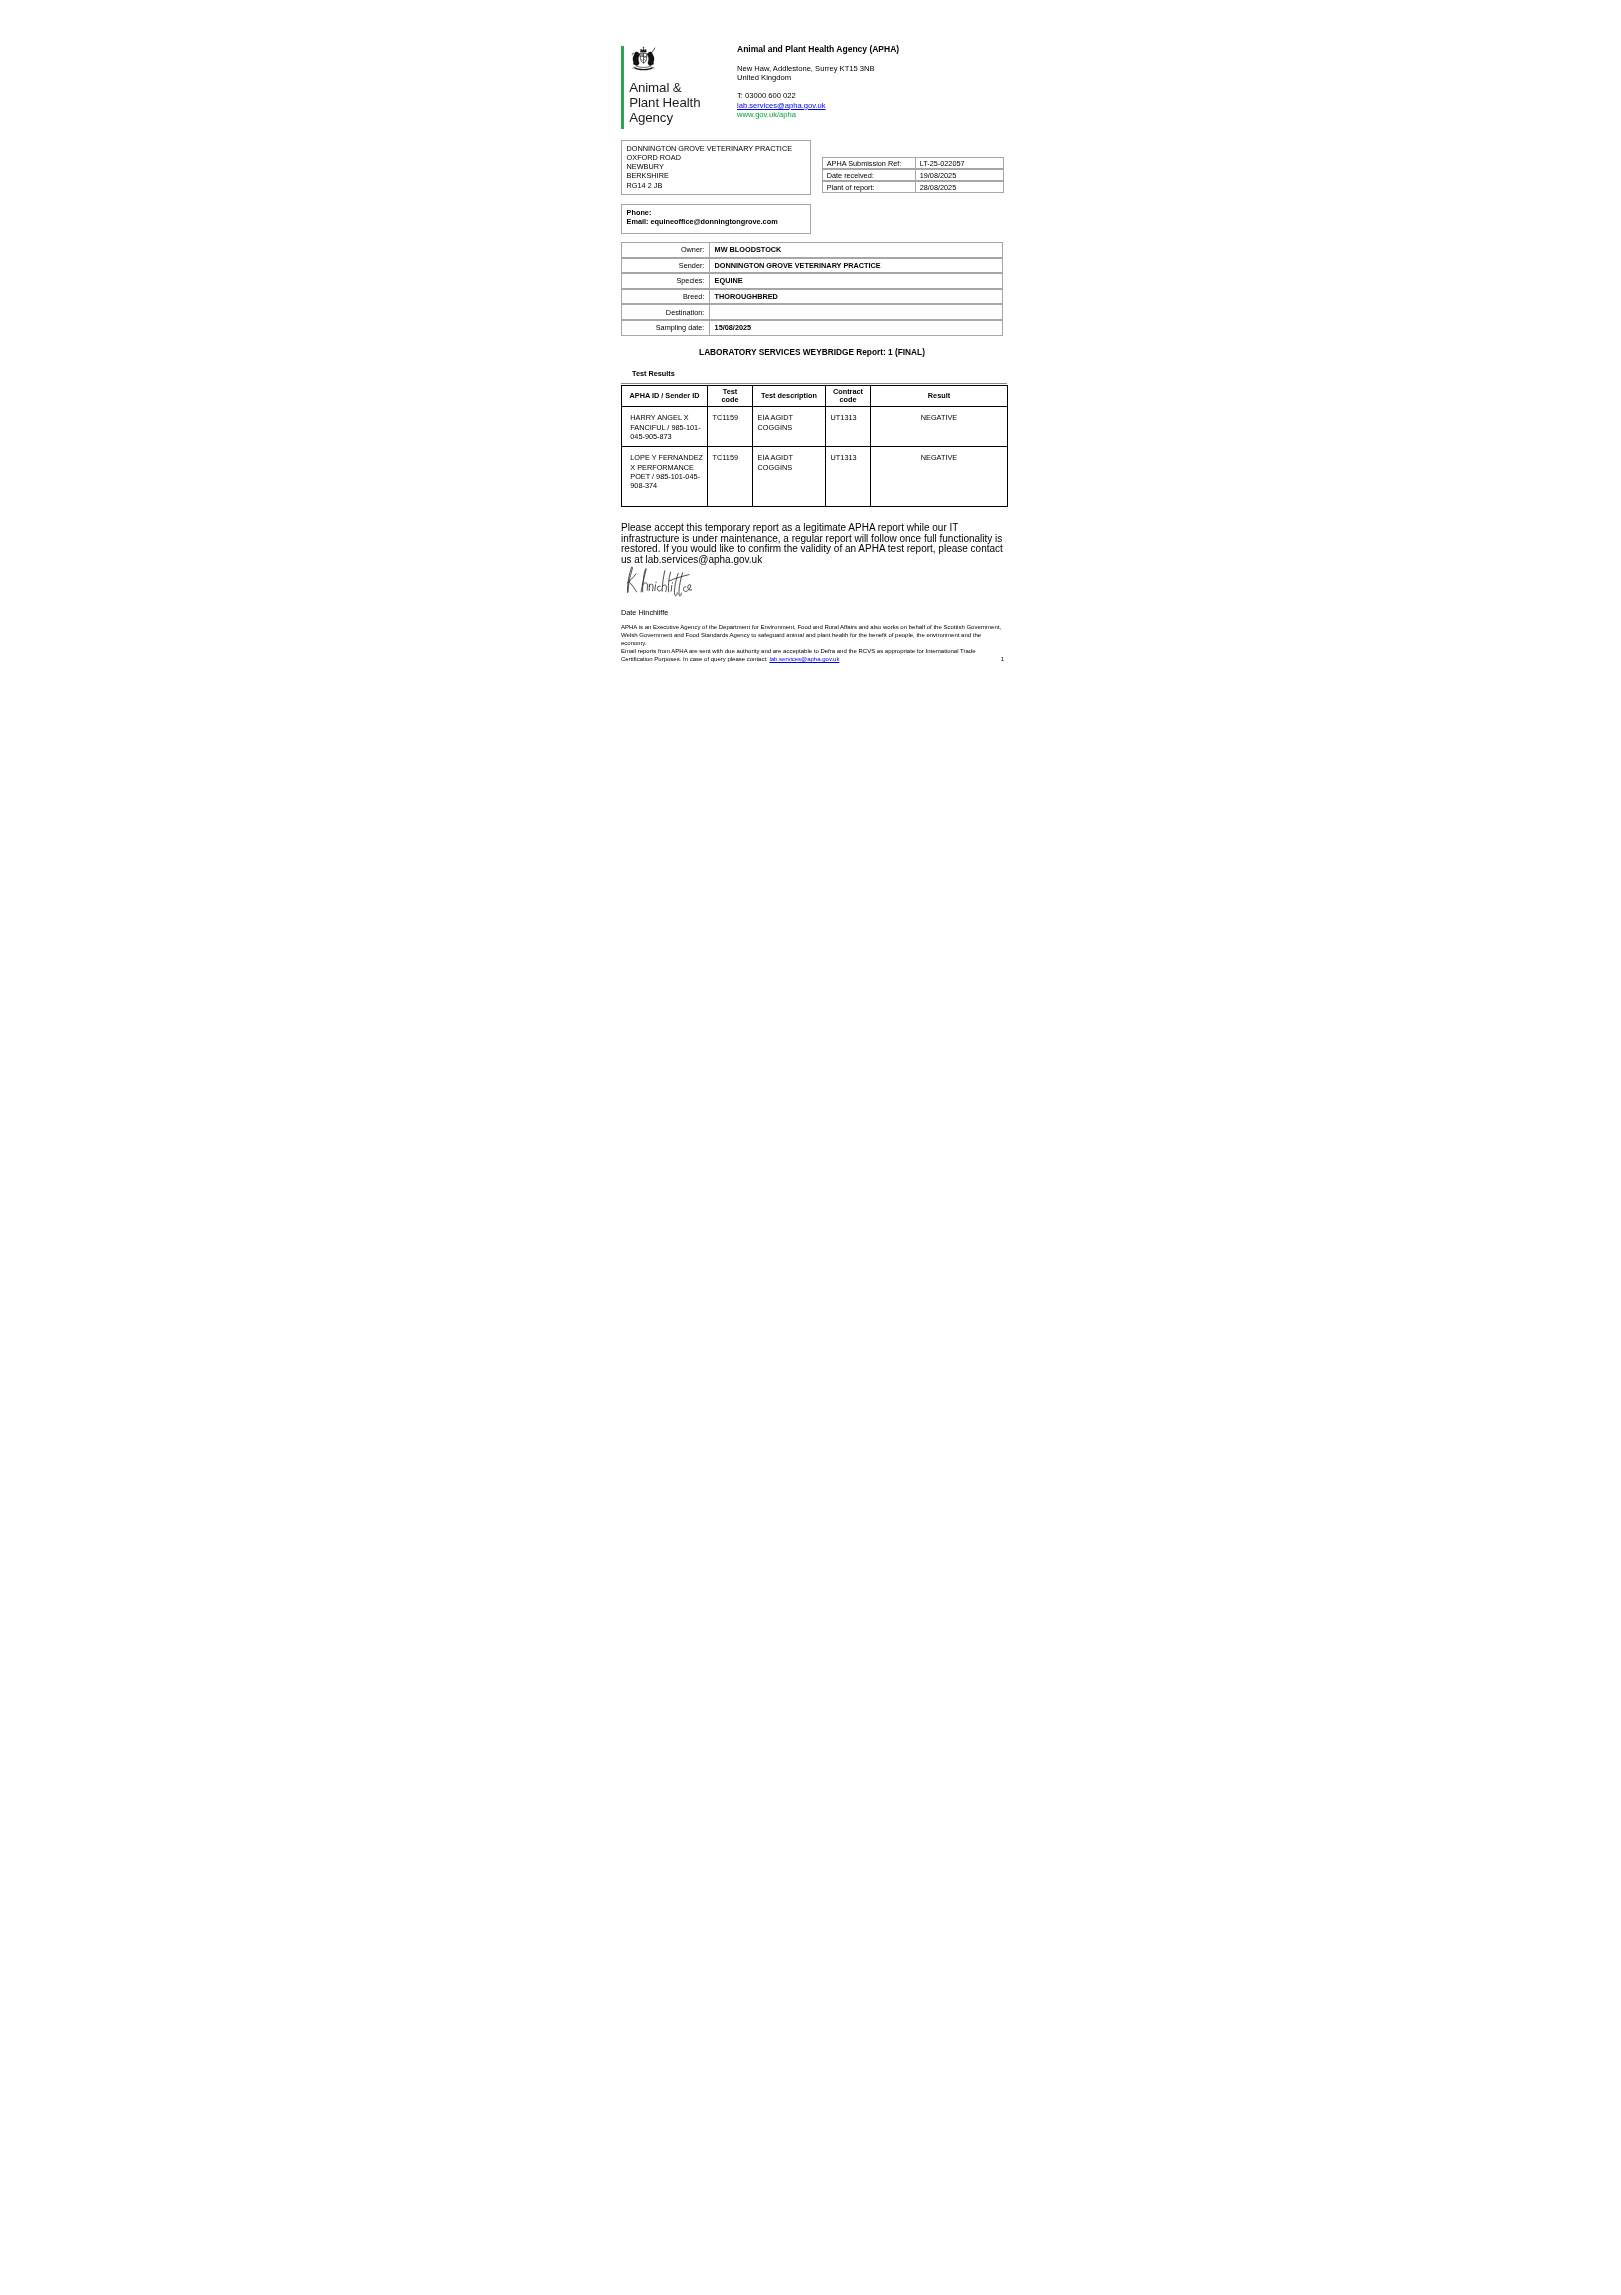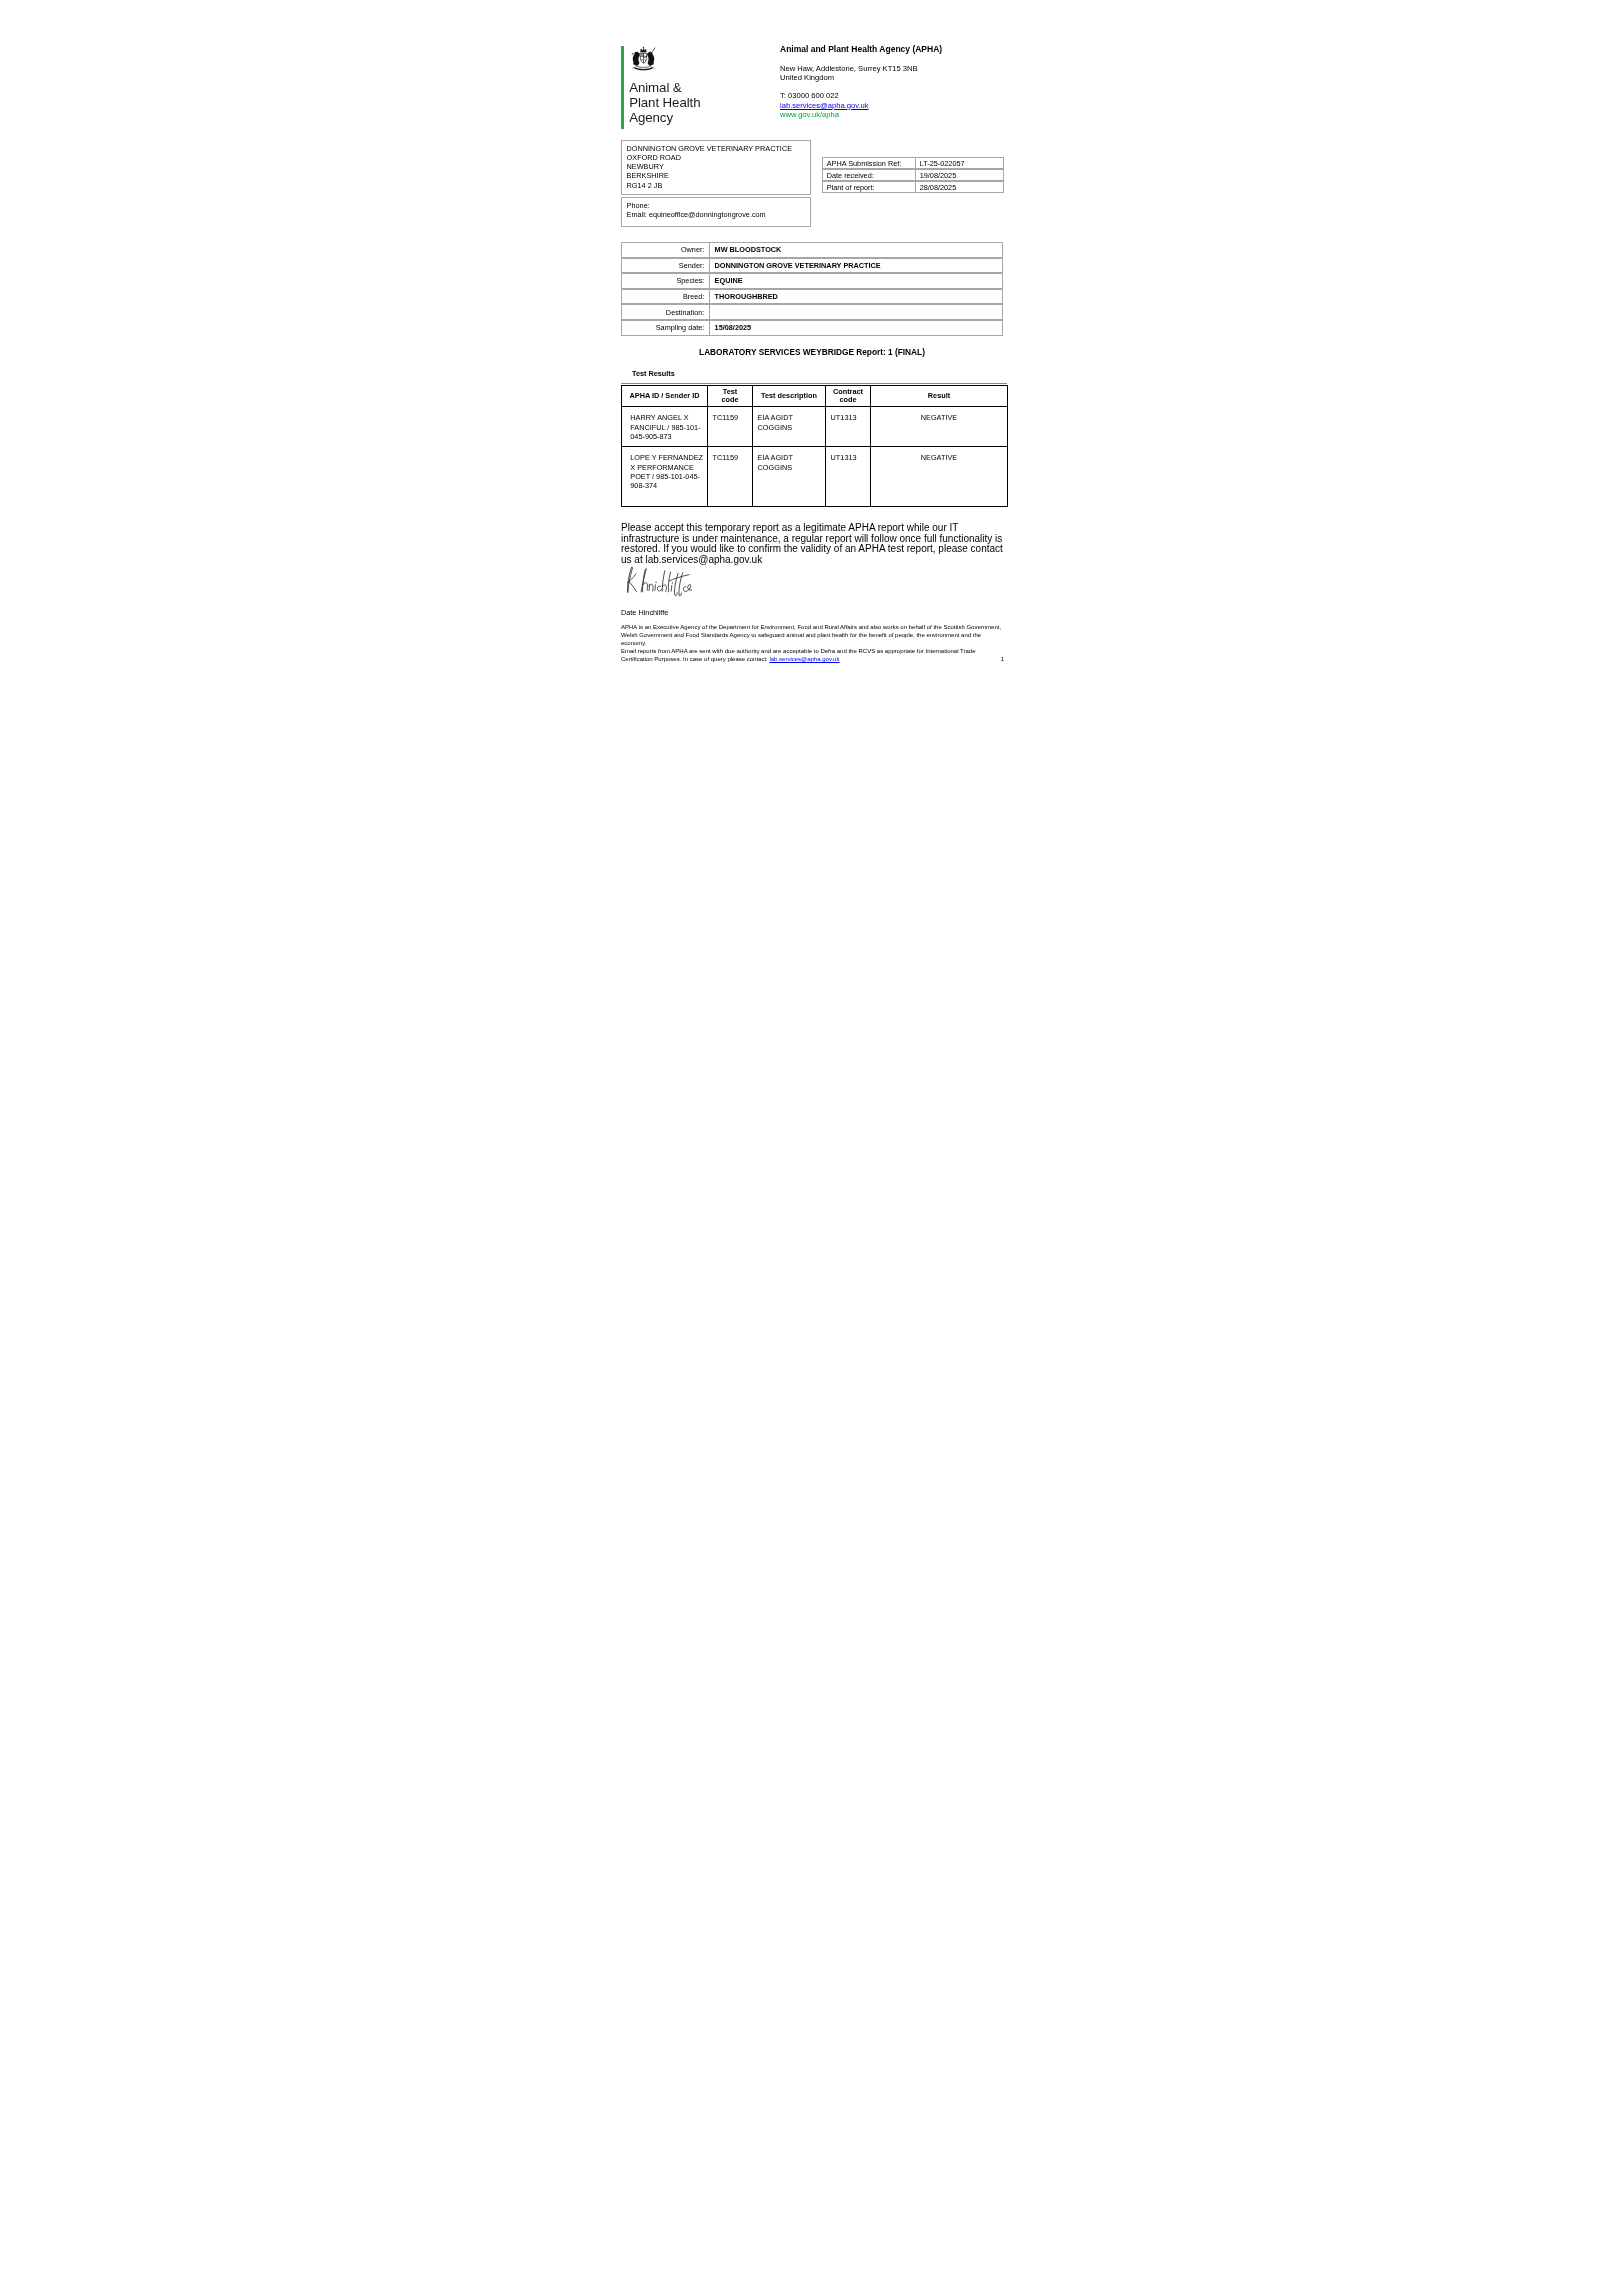--- a/index.html
+++ b/index.html
@@ -14,31 +14,31 @@
   .page{position:relative;width:505px;height:715px;background:#fff;margin:0 auto;overflow:hidden;}
 
   
   .logo{position:absolute;left:63px;top:46px;display:flex;}
   .logo-bar{width:3.2px;height:83px;background:var(--brand-green);}
   .logo-body{margin-left:5px;}
   .crest{display:block;}
   .logo-name{font-size:13.3px;line-height:1.16;color:#1c1c1c;margin-top:6px;letter-spacing:-0.1px;}
 
   
-  .contact{position:absolute;left:179px;top:45px;font-size:7.6px;line-height:9.2px;margin-left:43px;}
+  .contact{position:absolute;left:179px;top:45px;font-size:7.6px;line-height:9.2px;}
   .contact .title{font-size:8.5px;font-weight:bold;margin-bottom:9.6px;}
   .contact .gap{height:9.2px;}
   .contact a.email{color:var(--link-blue);text-decoration:underline;}
   .contact a.web{color:var(--gov-green);text-decoration:none;}
 
   
   .recipient{position:absolute;left:63px;top:140px;width:190px;font-size:7.3px;line-height:9.2px;}
   .rbox{border:0.5px solid var(--line-gray);padding:2.8px 4.6px;}
   .rbox.addr{height:55px;}
-  .rbox.contact2{height:30px;margin-top:2px;}
+  .rbox.contact2{height:30px;margin-top:9px;font-weight:bold;}
 
   
   .submission{position:absolute;left:264px;top:157px;width:182px;border-collapse:separate;border-spacing:0 0.9px;font-size:7.3px;}
   .submission td{border:0.5px solid var(--line-gray);height:11.5px;padding:0.5px 3.7px;background:#fff;vertical-align:middle;}
   .submission td+td{border-left:none;}
   .submission td.lbl{width:94px;}
 
   
   .details{position:absolute;left:63px;top:242px;width:382px;border-collapse:separate;border-spacing:0 0.9px;font-size:7.3px;}
   .details td{border:0.5px solid var(--line-gray);height:15.6px;padding:0.9px 4.6px;vertical-align:middle;background:#fff;}

